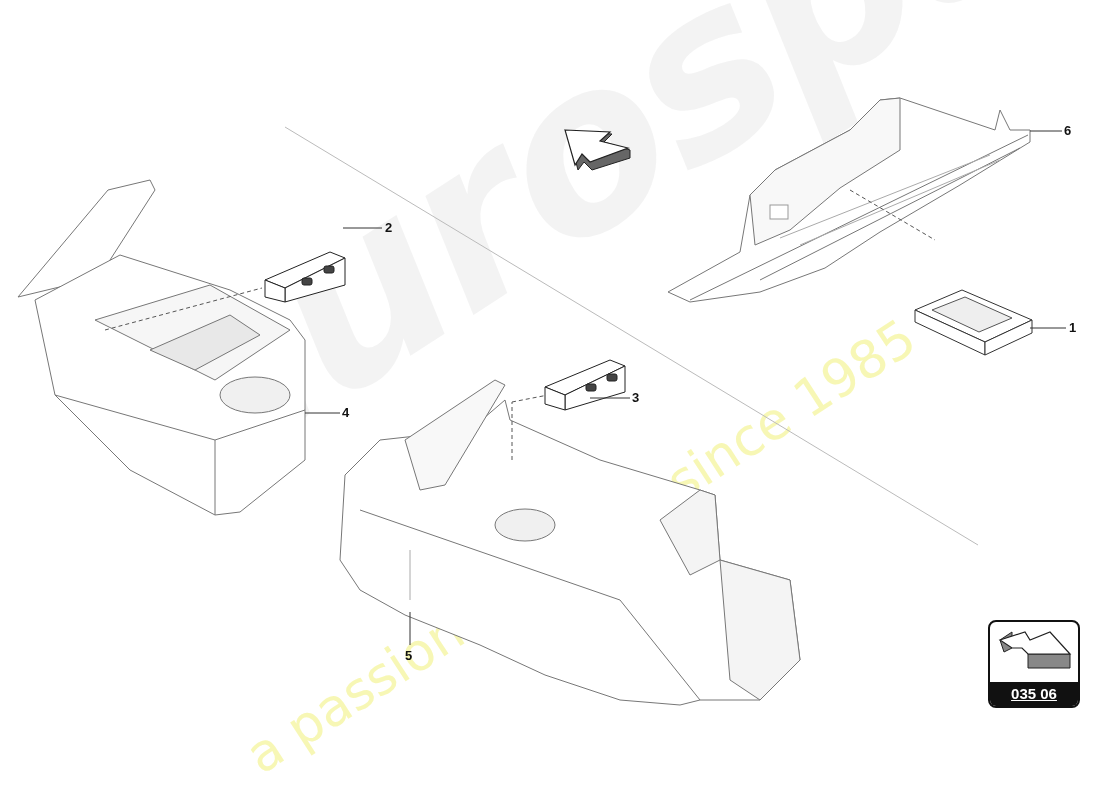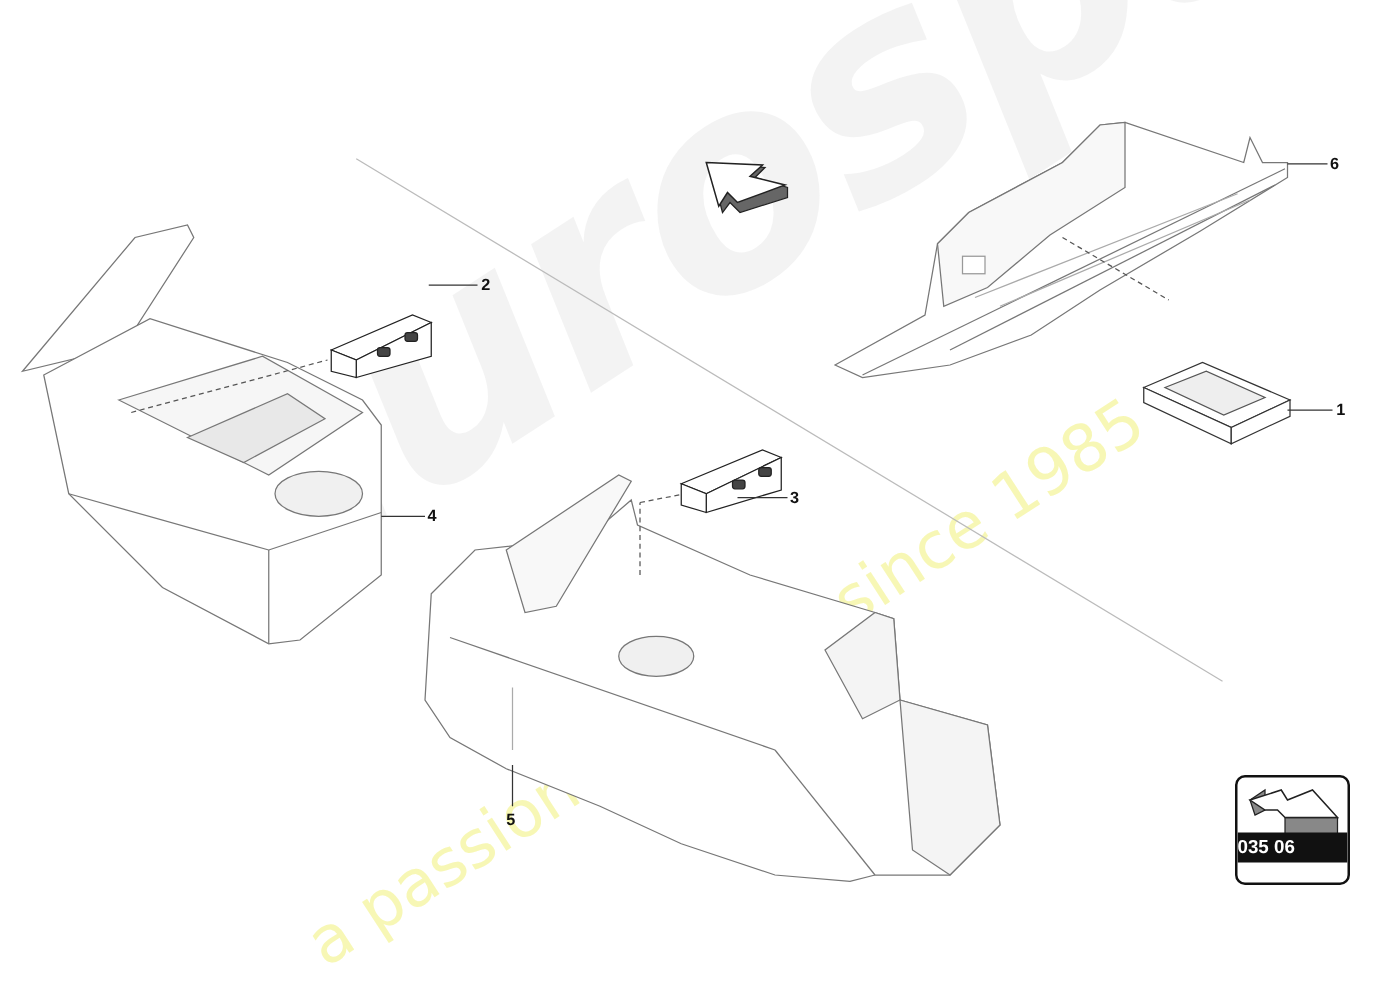--- a/index.html
+++ b/index.html
@@ -2,21 +2,21 @@
 <html><head>
 <meta charset="utf-8">
 <style>
   html, body { margin:0; padding:0; background:#ffffff; }
   body { width:1100px; height:800px; position:relative; overflow:hidden; font-family:"Liberation Sans", sans-serif; }
   .canvas { position:absolute; left:0; top:0; width:1100px; height:800px; }
   .callout { position:absolute; font-family:"Liberation Sans", sans-serif; font-weight:bold; font-size:13px; color:#111; }
   .watermark-brand { position:absolute; left:90px; top:310px; font-family:"DejaVu Sans", sans-serif; font-weight:bold; font-style:italic; font-size:230px; color:rgba(200,200,200,0.22); transform:rotate(-33deg); transform-origin:left top; letter-spacing:-4px; white-space:nowrap; }
   .watermark-tag { position:absolute; left:235px; top:735px; font-family:"DejaVu Sans", sans-serif; font-size:52px; color:rgba(240,240,120,0.55); transform:rotate(-33deg); transform-origin:left top; white-space:nowrap; }
   .badge { position:absolute; left:988px; top:620px; width:88px; height:84px; border:2px solid #111; border-radius:8px; background:#fff; overflow:hidden; }
-  .badge-code { position:absolute; left:0; bottom:16px; width:100%; height:24px; background:#111; color:#fff; font-family:"Liberation Sans", sans-serif; font-weight:bold; font-size:15px; text-align:left; line-height:24px; }
+  .badge-code { position:absolute; left:0; bottom:0; width:100%; height:24px; background:#111; color:#fff; font-family:"Liberation Sans", sans-serif; font-weight:bold; font-size:15px; text-align:center; line-height:24px;text-decoration:underline; }
 </style>
 </head>
 <body>
 
 <div class="canvas">
 
   <div class="watermark-brand">eurospares</div>
   <div class="watermark-tag">a passion for parts since 1985</div>
 
   <svg width="1100" height="800" style="position:absolute;left:0;top:0">

